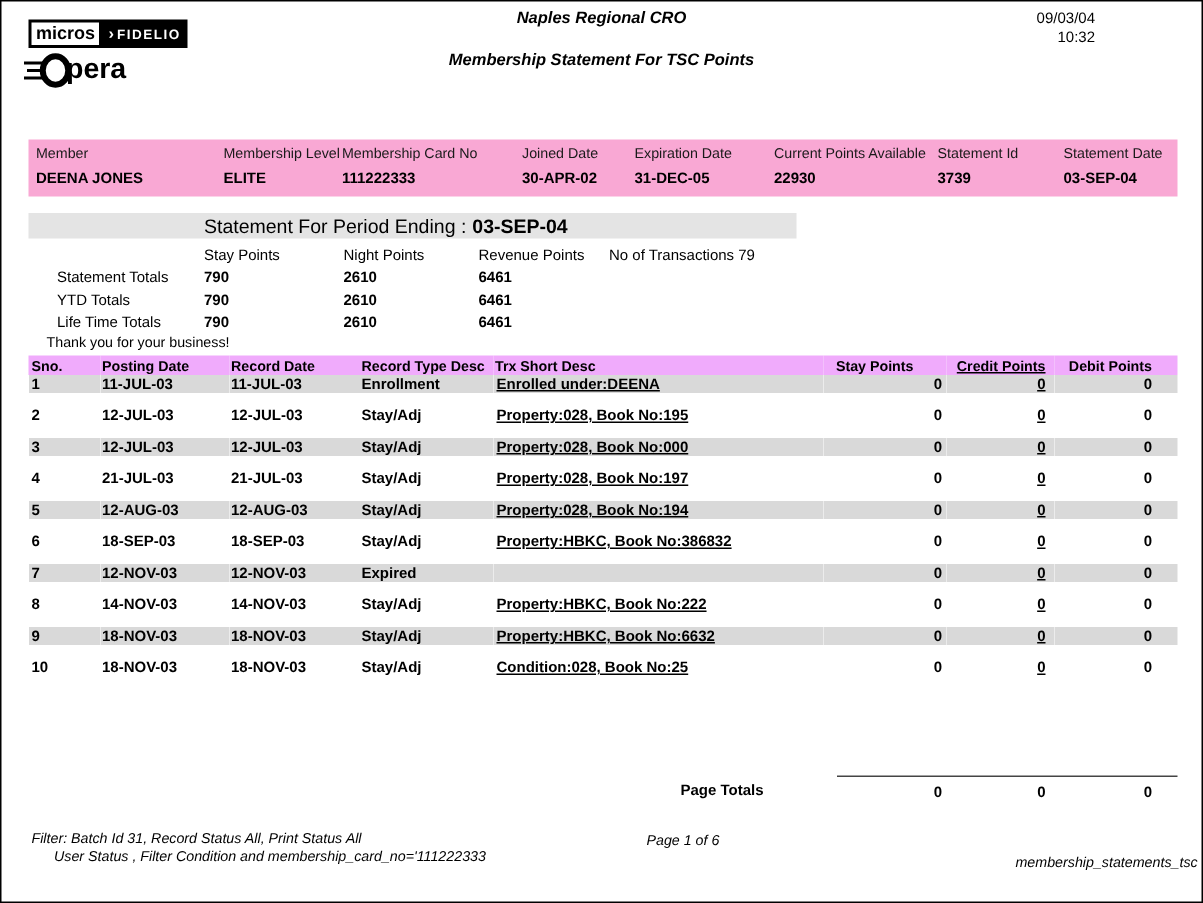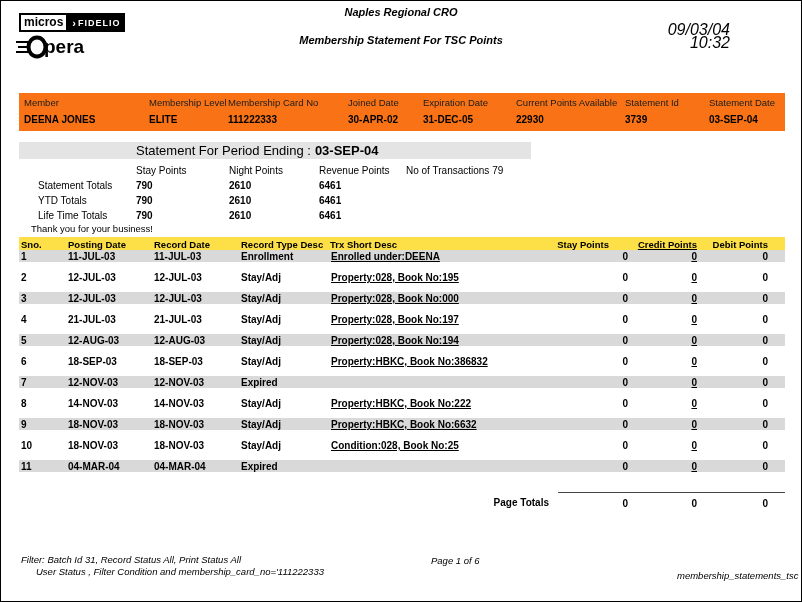--- a/index.html
+++ b/index.html
@@ -10,24 +10,24 @@
 
   
   .logo-micros { position:absolute; left:18px; top:12px; display:flex; align-items:stretch; }
   .logo-micros .micros { font-weight:bold; font-size:12px; border:2px solid #000; background:#fff; padding:0 3px 1px 3px; line-height:14px; }
   .logo-micros .fidelio { background:#000; color:#fff; font-weight:bold; font-size:9px; letter-spacing:1px; display:flex; align-items:center; padding:0 4px; }
   .logo-micros .fid-arrow { color:#fff; font-size:11px; margin-right:1px; }
   .logo-opera { position:absolute; left:14px; top:33px; display:flex; align-items:center; }
   .opera-text { font-size:19px; font-weight:bold; margin-left:-7px; letter-spacing:0px; }
   .center-title { position:absolute; top:5px; left:0; right:0; text-align:center; font-size:11px; font-weight:bold; font-style:italic; }
   .report-title { position:absolute; top:33px; left:0; right:0; text-align:center; font-size:11px; font-weight:bold; font-style:italic; }
-  .print-box { position:absolute; top:22px; right:71px; text-align:right; font-size:16px; font-style:italic; line-height:13px; }
-
-  
-  .member-band { position:absolute; left:18px; top:92px; width:766px; height:38px; background:#f97316; display:flex; padding:4px 0 0 5px; }
+  .print-box { position:absolute; top:5px; right:71px; text-align:right; font-size:10px; line-height:13px; }
+
+  
+  .member-band { position:absolute; left:18px; top:92px; width:766px; height:38px; background:#f9a8d4; display:flex; padding:4px 0 0 5px; }
   .member-col { flex:0 0 auto; }
   .member-col .lbl { font-size:9.5px; color:#1a1a1a; }
   .member-col .val { font-size:10px; font-weight:bold; margin-top:6px; }
   .mc0 { width:125px; } .mc1 { width:79px; } .mc2 { width:120px; } .mc3 { width:75px; }
   .mc4 { width:93px; }  .mc5 { width:109px; } .mc6 { width:84px; } .mc7 { width:76px; }
 
   
   .period-band { position:absolute; left:18px; top:141px; width:512px; height:17px; background:#e4e4e4; font-size:13px; padding:1px 0 0 117px; white-space:nowrap; }
   .period-band b { margin-left:4px; }
 
@@ -41,33 +41,33 @@
   .thanks { position:absolute; left:30px; top:222px; font-size:9.5px; }
 
   
   .address { position:absolute; left:540px; top:142px; font-size:10px; line-height:11px; }
   .addr-gap { height:27px; }
   .addr-cityrow { display:flex; }
   .addr-city { width:123px; }
 
   
   .txn-table { position:absolute; left:18px; top:236px; width:766px; border-collapse:collapse; table-layout:fixed; }
-  .txn-table th { background:#fde047; font-size:9.5px; font-weight:bold; text-align:left; height:13px; padding:1px 0 0 1px; white-space:nowrap; }
+  .txn-table th { background:#f0abfc; font-size:9.5px; font-weight:bold; text-align:left; height:13px; padding:1px 0 0 1px; white-space:nowrap; }
   .txn-table th.sno { padding-left:2px; }
   .txn-table td { font-size:10px; font-weight:bold; height:14px; padding:1px 0 0 1px; border-bottom:9px solid #fff; vertical-align:top; white-space:nowrap; overflow:hidden; }
   .txn-table td.sno { padding-left:2px; }
   .txn-table td.trx { padding-left:2px;text-decoration:underline; }
   .txn-table tbody tr:nth-child(odd) td { background:#d9d9d9; }
   .txn-table th.num-stay   { text-align:right; padding-right:22px; }
   .txn-table td.num-stay   { text-align:right; padding-right:3px; }
   .txn-table th.num-credit, .txn-table td.num-credit { text-align:right; padding-right:6px;text-decoration:underline; }
   .txn-table th.num-debit,  .txn-table td.num-debit  { text-align:right; padding-right:17px; }
 
   
-  .page-totals { position:absolute; left:18px; top:491px; width:766px; display:flex; font-size:10px; }
+  .page-totals { position:absolute; left:18px; top:516px; width:766px; display:flex; font-size:10px;gap:40px; }
   .pt-label { width:530px; text-align:right; font-weight:bold; padding-top:5px; }
   .pt-nums { margin-left:9px; width:227px; border-top:1px solid #444; padding-top:5px; display:flex; }
   .pt-v { font-weight:bold; text-align:right; }
   .pt-stay { width:73px; padding-right:3px; }
   .pt-credit { width:72px; padding-right:6px; }
   .pt-debit { width:82px; padding-right:17px; }
 
   
   .footer-filter { position:absolute; left:20px; top:553px; font-size:9.5px; font-style:italic; line-height:11.5px; }
   .footer-filter .line2 { margin-left:15px; }
@@ -288,30 +288,20 @@
       <tr>
         <td class="sno">10</td>
         <td>18-NOV-03</td>
         <td>18-NOV-03</td>
         <td>Stay/Adj</td>
         <td class="trx">Condition:028, Book No:25</td>
         <td class="num-stay">0</td>
         <td class="num-credit">0</td>
         <td class="num-debit">0</td>
       </tr>
-      <tr>
-        <td class="sno">11</td>
-        <td>04-MAR-04</td>
-        <td>04-MAR-04</td>
-        <td>Expired</td>
-        <td class="trx"></td>
-        <td class="num-stay">0</td>
-        <td class="num-credit">0</td>
-        <td class="num-debit">0</td>
-      </tr>
     </tbody>
   </table>
 
   <div class="page-totals">
     <div class="pt-label">Page Totals</div>
     <div class="pt-nums">
       <span class="pt-v pt-stay">0</span>
       <span class="pt-v pt-credit">0</span>
       <span class="pt-v pt-debit">0</span>
     </div>

